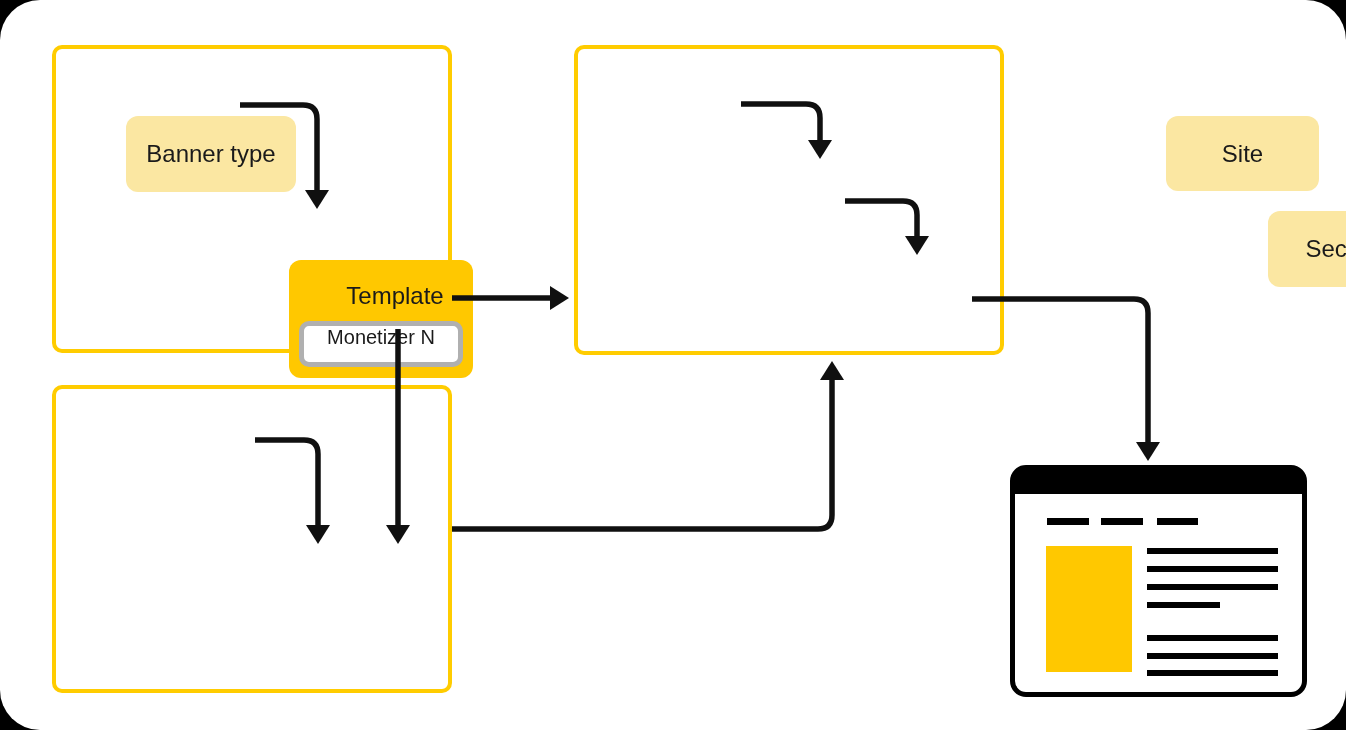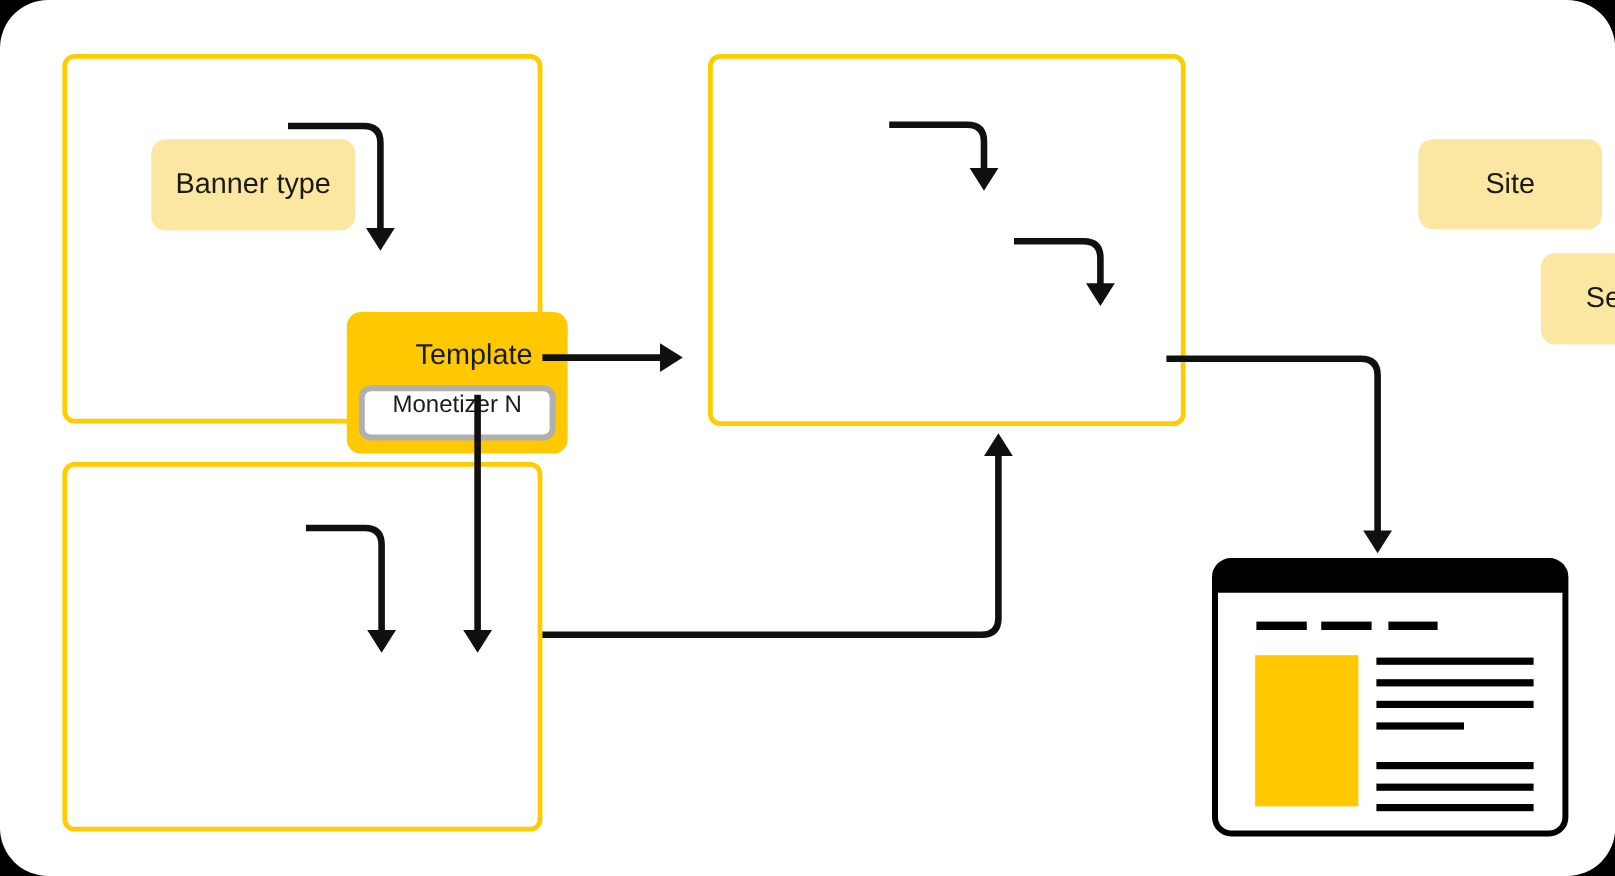--- a/index.html
+++ b/index.html
@@ -26,21 +26,21 @@
     border-radius:40px;
   }
   .group{
     position:absolute;
     border:4px solid var(--group-border);
     border-radius:10px;
     background:transparent;
   }
   .g-templates{left:52px;top:45px;width:400px;height:308px;}
   .g-campaigns{left:52px;top:385px;width:400px;height:308px;}
-  .g-inventory{left:590px;top:45px;width:398px;height:310px;}
+  .g-inventory{left:574px;top:45px;width:430px;height:310px;}
 
   .node{
     position:absolute;
     border-radius:12px;
     display:flex;align-items:center;justify-content:center;
     font-size:24px;
     color:var(--text);
   }
   .soft{background:var(--soft-fill);}
   .solid{background:var(--entity-fill);}

